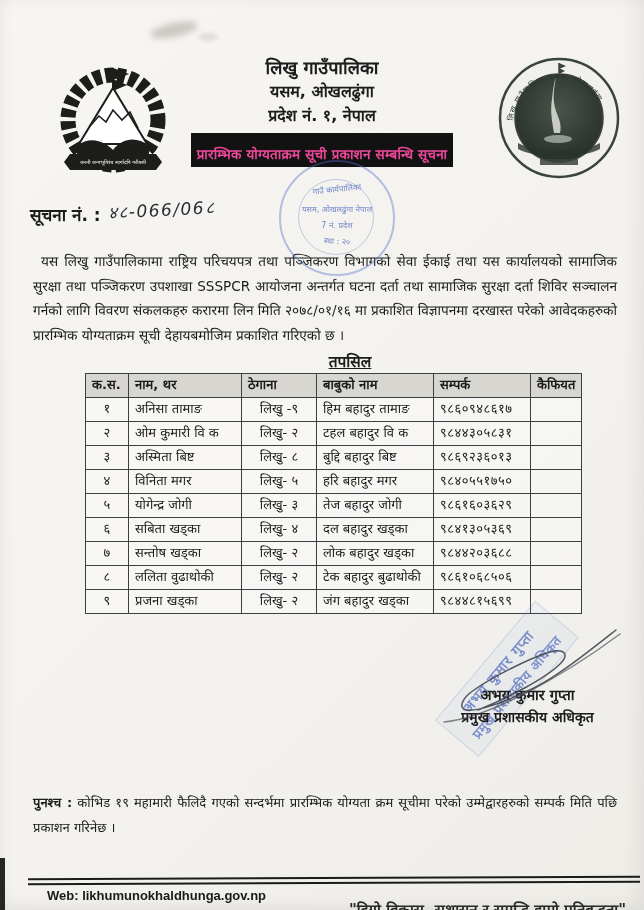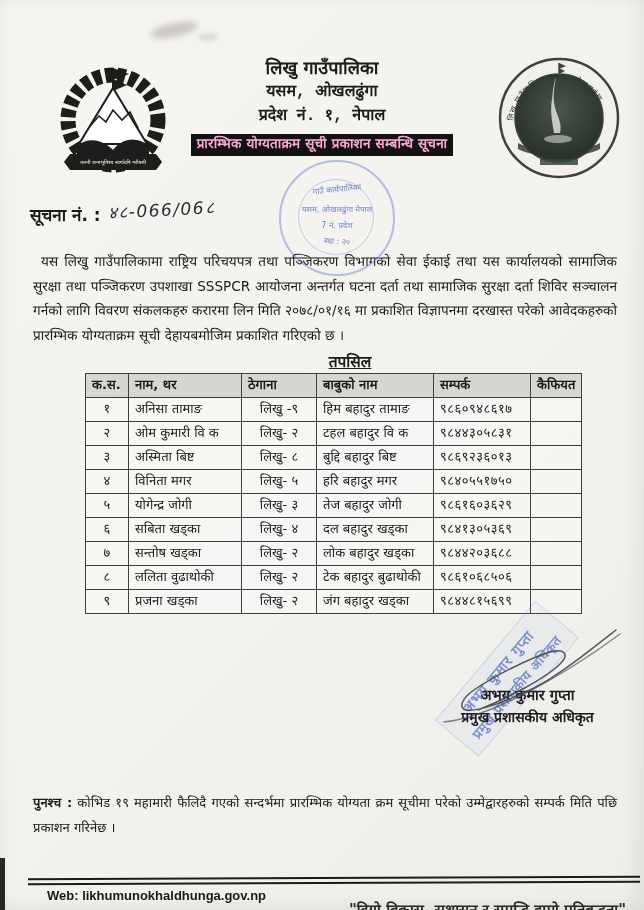--- a/index.html
+++ b/index.html
@@ -7,24 +7,24 @@
     position:relative;width:644px;height:910px;margin:0 auto;
     background:linear-gradient(135deg,#f6f5f1 0%,#f3f2ee 55%,#eeede8 100%);
     font-family:"DejaVu Sans",sans-serif;color:#1c1c1c;overflow:hidden;
     box-shadow:inset -8px -5px 18px rgba(0,0,0,0.055), inset 5px 0 12px rgba(0,0,0,0.03);
   }
   .abs{position:absolute;}
   
   .hdr-center{left:120px;top:56px;width:404px;text-align:center;}
   .t1{font-size:18px;font-weight:bold;line-height:1.35;}
   .t2{font-size:23px;font-weight:bold;line-height:1.3;}
-  .t3,.t4{font-size:16px;font-weight:bold;line-height:1.5;font-family:Liberation Mono, monospace;}
+  .t3,.t4{font-size:16px;font-weight:bold;line-height:1.5;}
   .banner-wrap{margin-top:5px;}
-  .banner{display:inline-block;background:#121212;color:#f9a8d4;font-size:13.5px;
-    font-weight:600;padding:0 6px 4px;letter-spacing:.2px;}
+  .banner{display:inline-block;background:#121212;color:#ec4899;font-size:13.5px;
+    font-weight:600;padding:12px 6px 4px;letter-spacing:.2px;}
   
   .notice-label{left:30px;top:203px;font-size:17px;font-weight:bold;}
   .hand{left:108px;top:198px;font-size:17px;color:#2d2d35;letter-spacing:1.5px;
     transform:rotate(-3deg);font-style:italic;font-weight:500;}
   .pubdate{left:330px;top:205px;font-size:13.5px;font-weight:600;z-index:4;}
   
   .round-stamp{left:279px;top:160px;width:112px;height:112px;border-radius:50%;
     border:2px solid rgba(80,110,200,.40);z-index:3;pointer-events:none;}
   .round-stamp .inner{position:absolute;left:17px;top:17px;width:74px;height:74px;
     border-radius:50%;border:1.5px solid rgba(80,110,200,.32);}

